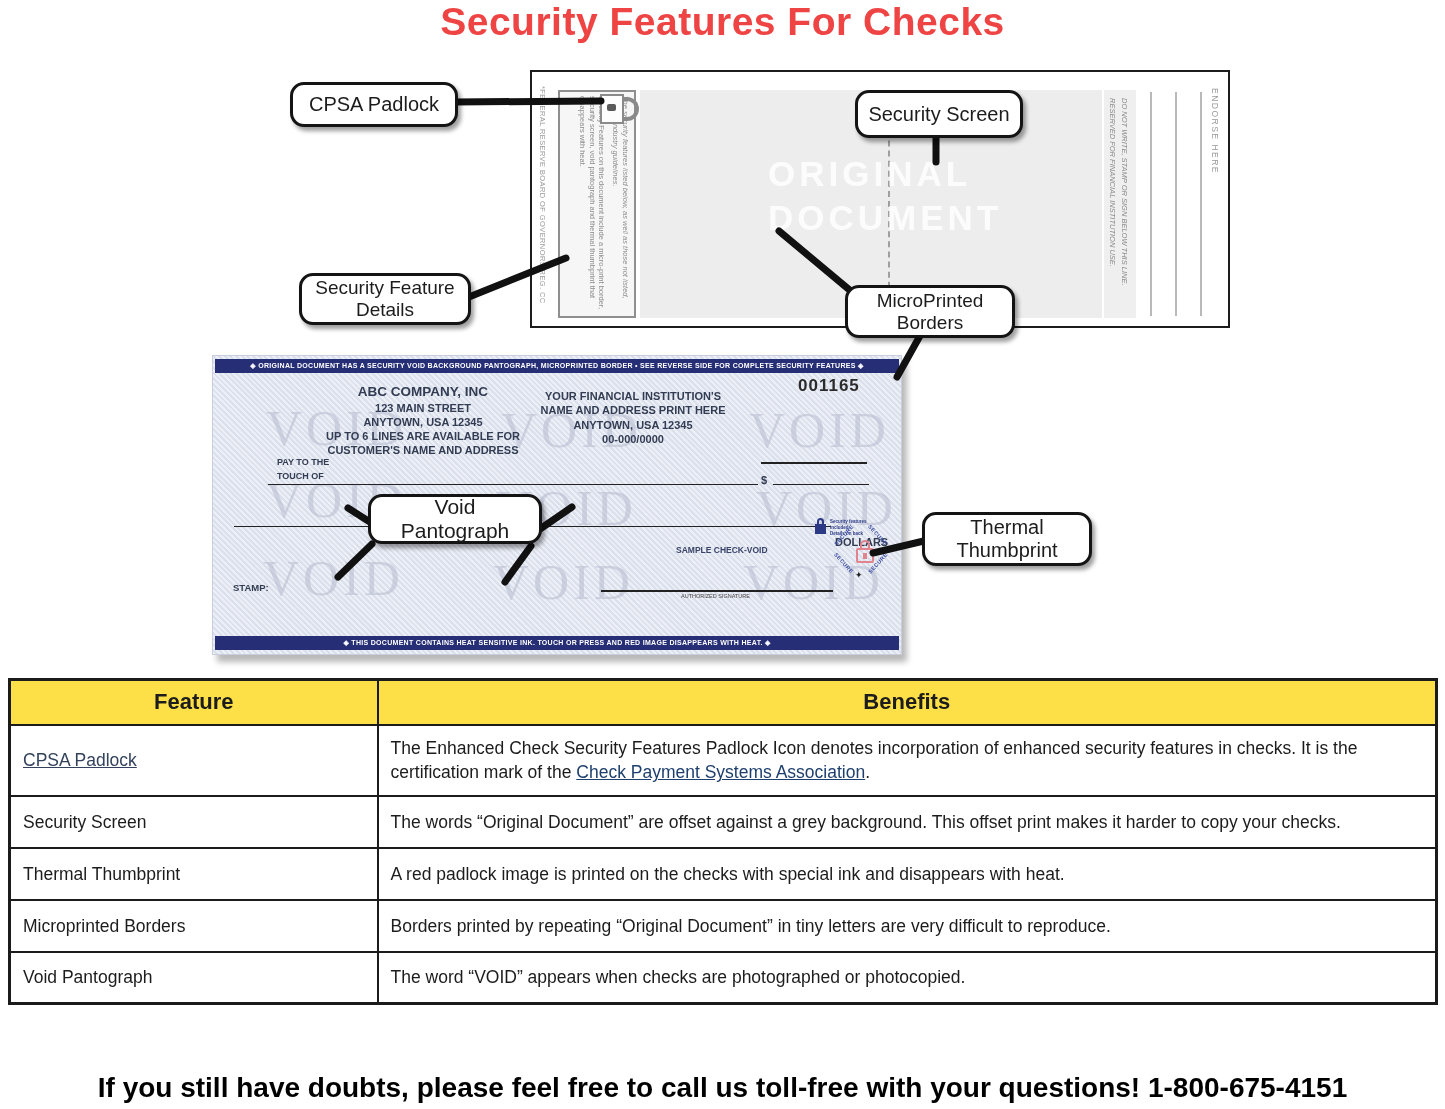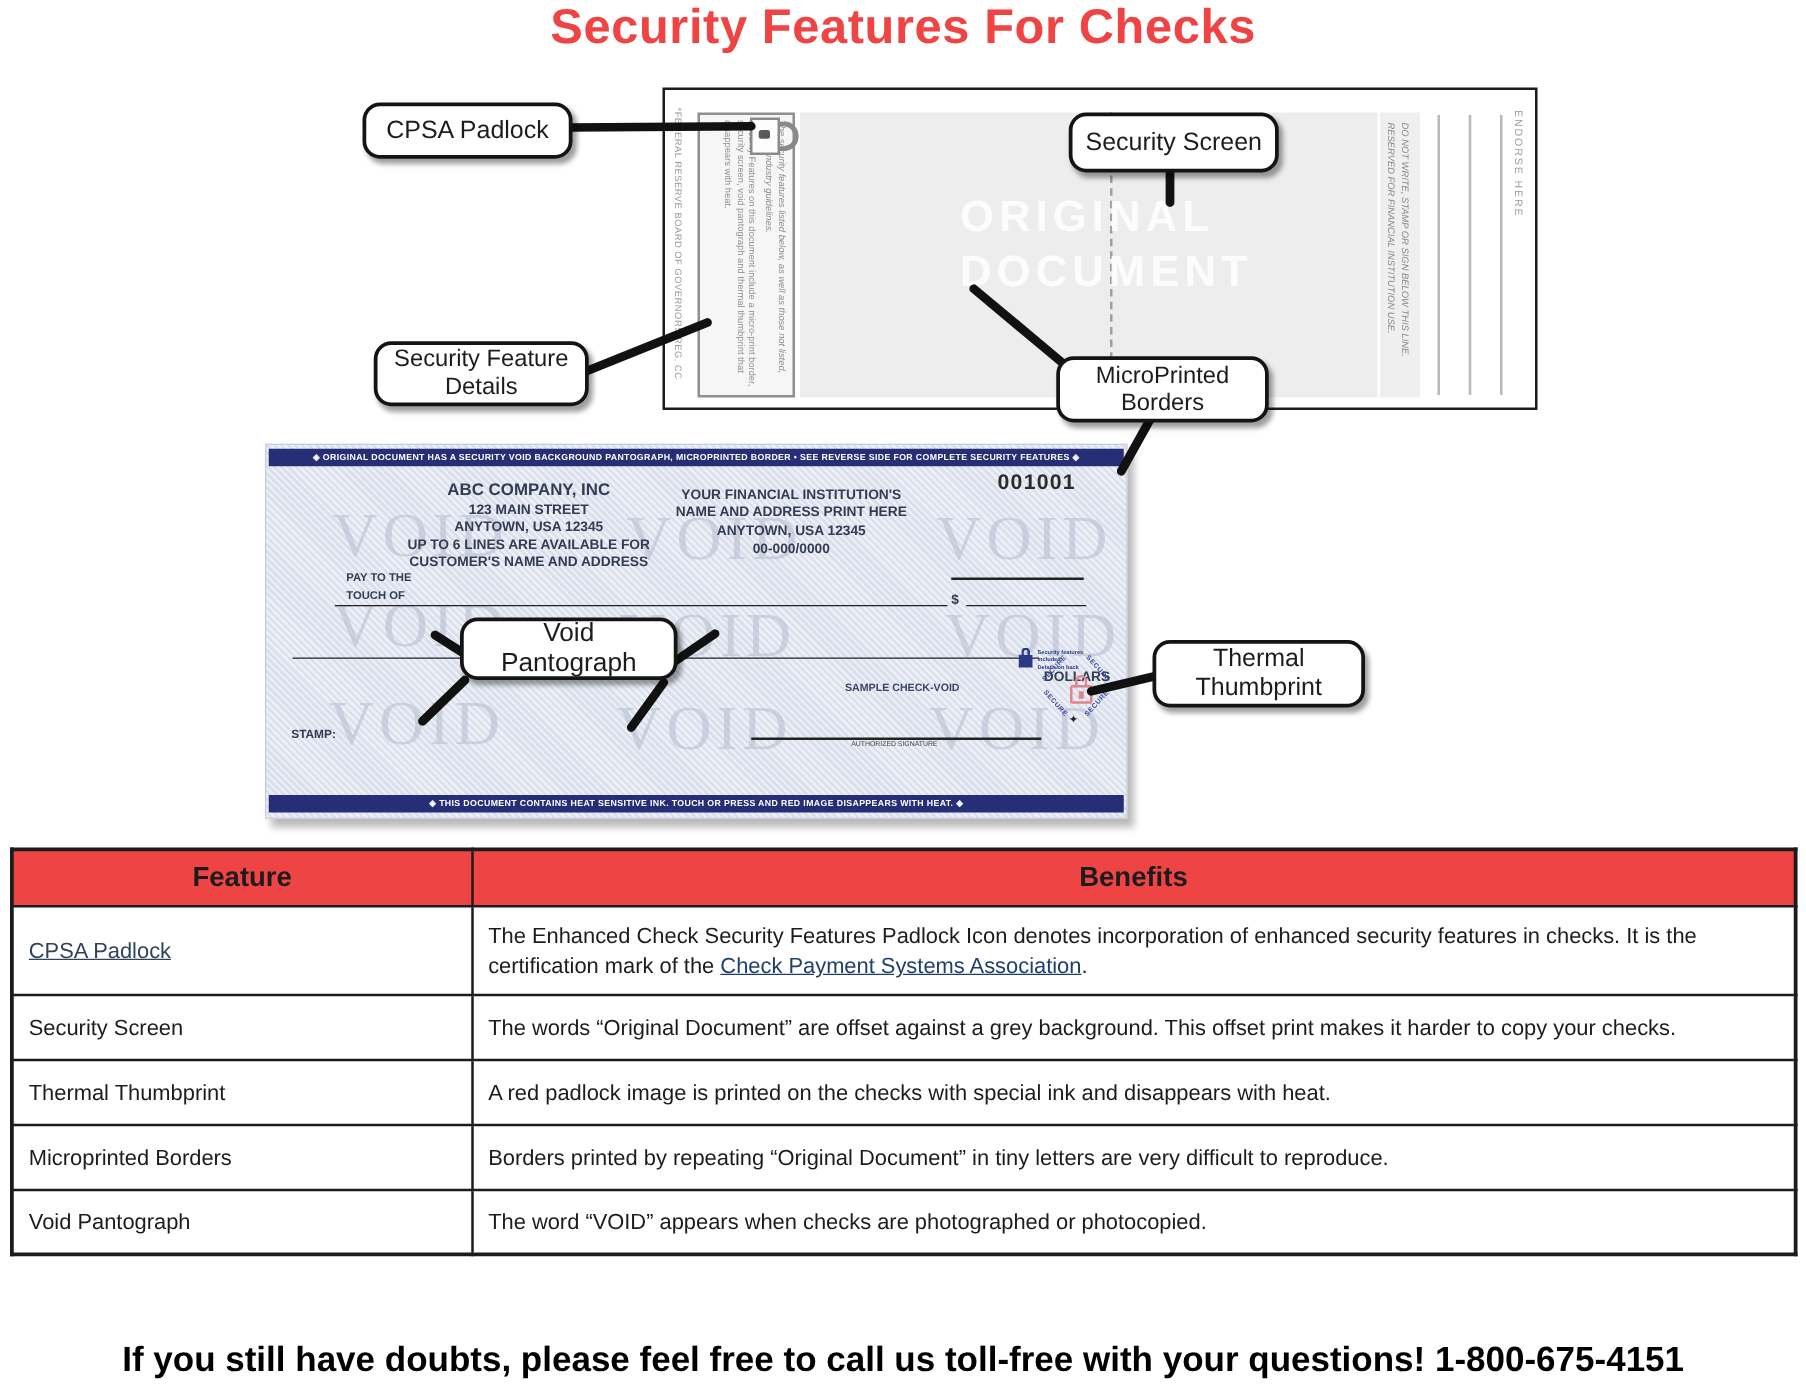--- a/index.html
+++ b/index.html
@@ -97,21 +97,21 @@
   .sig-line { position:absolute; left:388px; top:234px; width:232px; border-top:2px solid #222; z-index:2; }
   .sig-label { position:absolute; left:468px; top:237px; font-size:5.5px; color:#444; z-index:2; }
   .micr { position:absolute; left:118px; top:258px; font-family:"DejaVu Sans", sans-serif;
     font-size:17px; font-weight:bold; color:#15151d; letter-spacing:3px; z-index:2; }
 
   
   .feature-table { position:absolute; left:8px; top:678px; width:1430px;
     border-collapse:collapse; table-layout:fixed; }
   .feature-table th, .feature-table td { border:2px solid #1b1b1b; padding:10px 12px;
     font-size:17.5px; color:#1c1c1c; vertical-align:middle; text-align:left; line-height:1.4; }
-  .feature-table th { background:#ef4444; font-size:22px; font-weight:bold; text-align:center;
+  .feature-table th { background:#fde047; font-size:22px; font-weight:bold; text-align:center;
     height:44px; padding:6px; }
   .feature-table { border:3px solid #1b1b1b; }
   .col-feature { width:368px; }
   .feature-link { color:#33425c; text-decoration:underline; cursor:pointer; }
   .assoc-link { color:#1e3f6e; text-decoration:underline; cursor:pointer; }
   .row-std td { height:52px; }
   .row-cpsa td { height:68px; }
 
   
   .footer-text { position:absolute; left:0; top:1072px; width:100%; text-align:center;
@@ -196,21 +196,21 @@
       <div>CUSTOMER'S NAME AND ADDRESS</div>
     </div>
 
     <div class="institution front-text">
       <div>YOUR FINANCIAL INSTITUTION'S</div>
       <div>NAME AND ADDRESS PRINT HERE</div>
       <div>ANYTOWN, USA 12345</div>
       <div>00-000/0000</div>
     </div>
 
-    <div class="check-no">001001</div>
+    <div class="check-no">001165</div>
     <div class="date-line"></div>
 
     <div class="payto front-text">
       <div>PAY TO THE</div>
       <div>TOUCH OF</div>
     </div>
     <div class="pay-line"></div>
     <div class="dollar-sign front-text">$</div>
     <div class="amt-line"></div>
 

